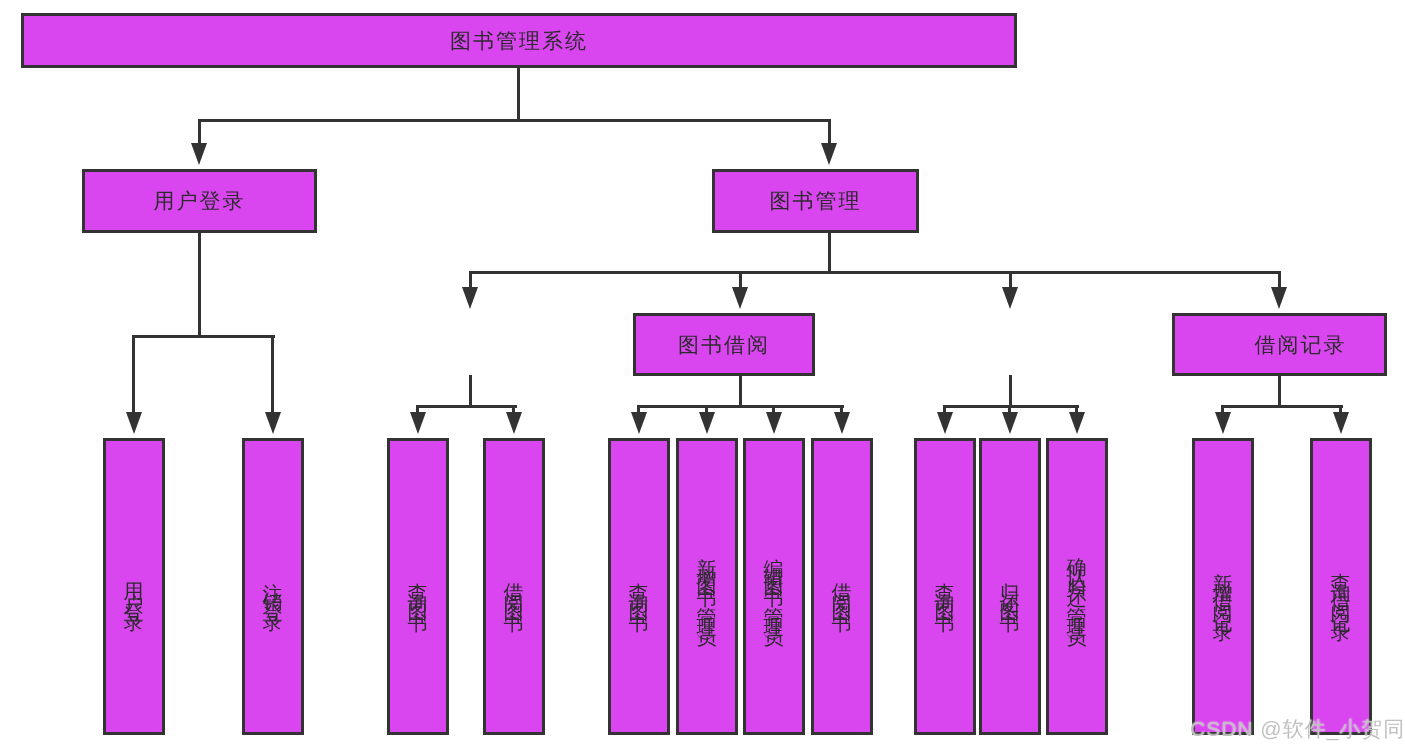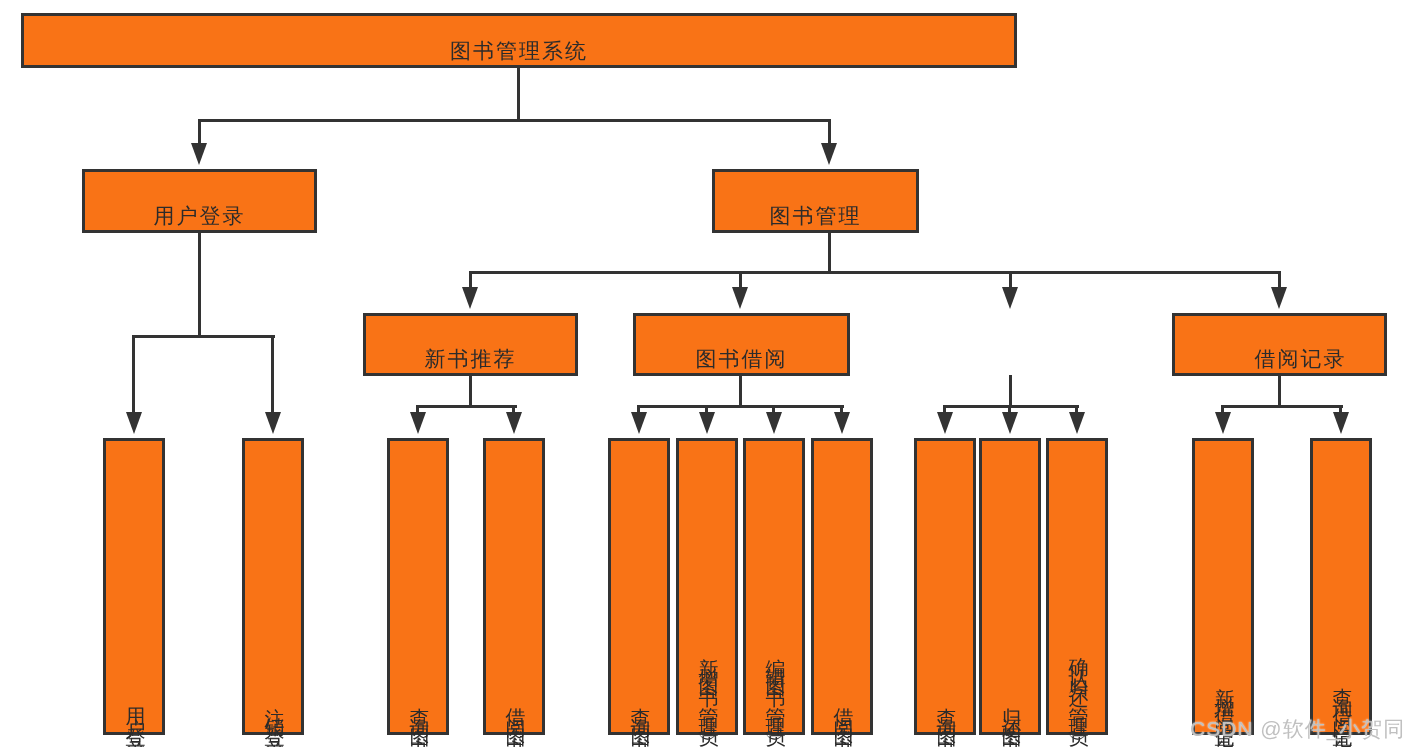--- a/index.html
+++ b/index.html
@@ -10,26 +10,25 @@
   #canvas{
     position:relative;
     width:1405px;height:747px;
     background:#ffffff;
     font-family:"Liberation Sans", sans-serif;
     overflow:hidden;
   }
   .node{
     position:absolute;
     box-sizing:border-box;
-    background:#f97316;
+    background:#d946ef;
     border:3px solid var(--line);
-    display:flex;align-items:flex-end;justify-content:center;
+    display:flex;align-items:center;justify-content:center;
     color:var(--text);
     z-index:2;
-    font-family:Liberation Mono, monospace;
   }
   .node .hlabel{
     font-size:21px;
     letter-spacing:2px;
     white-space:nowrap;
   }
   .leaf .vlabel{
     writing-mode:vertical-rl;
     font-size:20px;
     line-height:1;
@@ -128,24 +127,21 @@
     <span class="hlabel">图书管理系统</span>
   </div>
 
   <div class="node" style="left:82px;top:169px;width:235px;height:64px;">
     <span class="hlabel">用户登录</span>
   </div>
   <div class="node" style="left:712px;top:169px;width:207px;height:64px;">
     <span class="hlabel">图书管理</span>
   </div>
 
-  <div class="node" style="left:363px;top:313px;width:215px;height:63px;">
-    <span class="hlabel">新书推荐</span>
-  </div>
-  <div class="node" style="left:633px;top:313px;width:217px;height:63px;">
+  <div class="node" style="left:633px;top:313px;width:182px;height:63px;">
     <span class="hlabel">图书借阅</span>
   </div>
   <div class="node" style="left:1172px;top:313px;width:215px;height:63px;padding-left:42px;">
     <span class="hlabel">借阅记录</span>
   </div>
 
   <div class="node leaf" style="left:103px;top:438px;width:62px;height:297px;">
     <span class="vlabel">用户登录</span>
   </div>
   <div class="node leaf" style="left:242px;top:438px;width:62px;height:297px;">

